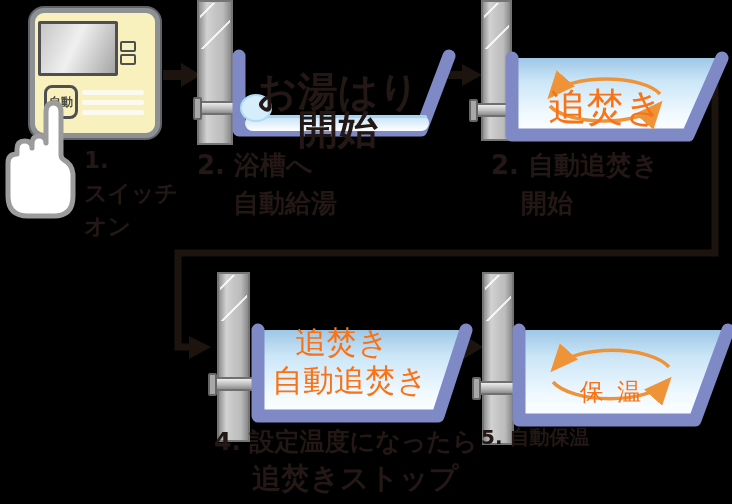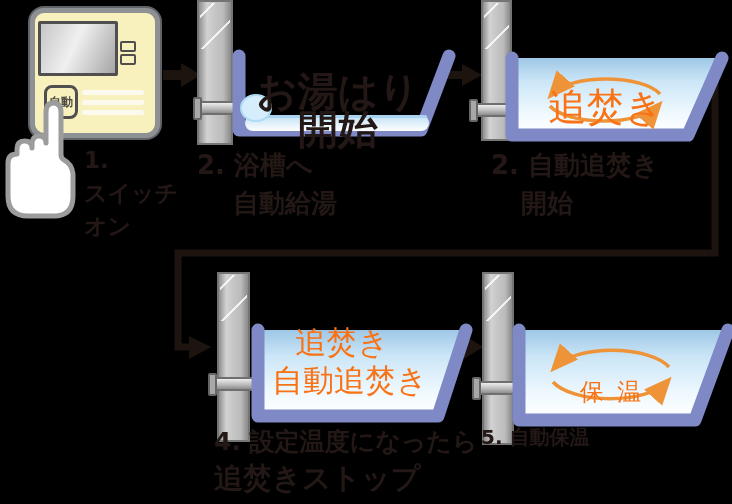--- a/index.html
+++ b/index.html
@@ -63,21 +63,21 @@
   .t5{left:546px;top:356px;width:132px;font-size:24px;letter-spacing:3px;margin-top:20px;}
 
   
   .cap{position:absolute;font-weight:bold;color:#231815;white-space:nowrap;}
   .c1{left:84px;top:144px;font-size:23px;line-height:33px;}
   .c2{left:197px;top:146px;font-size:26px;line-height:38px;}
   .c2 .ind{margin-left:36px;}
   .c3{left:491px;top:146px;font-size:26px;line-height:38px;}
   .c3 .ind{margin-left:30px;}
   .c4{left:214px;top:424px;font-size:25px;line-height:36px;}
-  .c4 .ind{font-size:29px;}
+  .c4 .ind{margin-left:38px;font-size:29px;}
   .c5{left:481px;top:424px;font-size:20px;}
 
   .overlay{position:absolute;left:0;top:0;pointer-events:none;}
   .cycle{position:absolute;}
 </style>
 </head>
 <body>
 
 <div class="stage">
 

